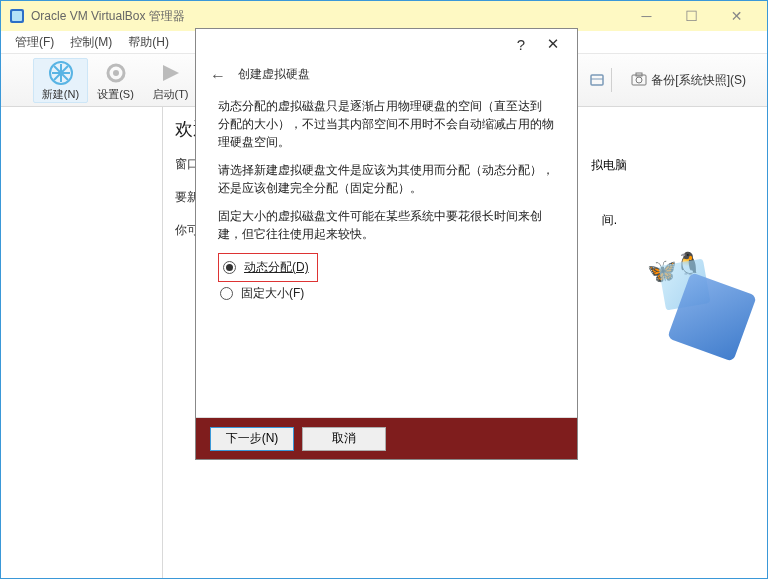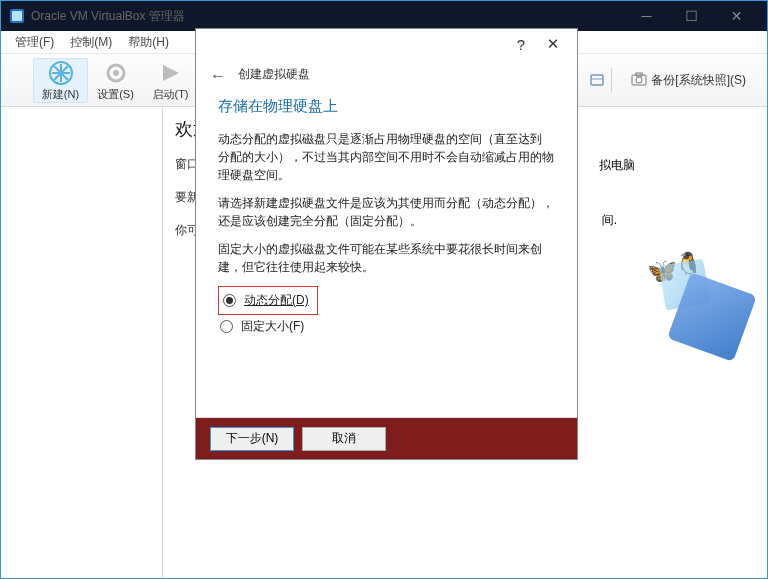--- a/index.html
+++ b/index.html
@@ -20,21 +20,21 @@
       width: 768px;
       height: 579px;
       border: 1px solid #3a98d8;
       background: #fff;
     }
     .title-bar {
       height: 30px;
       display: flex;
       align-items: center;
       padding: 0 8px;
-      background: #0f172a;
+      background: #fef9c3;
     }
     .title-bar .app-icon {
       width: 16px; height: 16px;
       margin-right: 6px;
       display: inline-flex;
     }
     .title-text {
       font-size: 12px;
       color: #666;
     }
@@ -313,21 +313,21 @@
     </div>
   </div>
 
   <div class="content">
     <div class="sidebar"></div>
     <div class="main-pane">
       <div class="welcome-title">欢迎</div>
       <div class="welcome-p">窗口</div>
       <div class="welcome-p">要新</div>
       <div class="welcome-p">你可</div>
-      <div style="position:absolute; right:132px; top:50px; font-size:12px;">拟电脑</div>
+      <div style="position:absolute; right:140px; top:50px; font-size:12px;">拟电脑</div>
       <div style="position:absolute; right:150px; top:105px; font-size:12px;">间.</div>
       <div class="decor">
         <span class="butterfly">🦋</span>
         <span style="position:absolute; left:28px; top:-6px; font-size:22px;">🐧</span>
         <div class="cube2"></div>
         <div class="cube"></div>
       </div>
     </div>
   </div>
 </div>
@@ -335,21 +335,20 @@
 <div class="dialog">
   <div class="dlg-title">
     <div class="ctl">?</div>
     <div class="ctl">✕</div>
   </div>
   <div class="dlg-header">
     <span class="back-arrow">←</span>
     <span class="dlg-caption">创建虚拟硬盘</span>
   </div>
   <div class="dlg-body">
-    <div class="step-title">存储在物理硬盘上</div>
     <div class="para">动态分配的虚拟磁盘只是逐渐占用物理硬盘的空间（直至达到 分配的大小），不过当其内部空间不用时不会自动缩减占用的物理硬盘空间。</div>
     <div class="para">请选择新建虚拟硬盘文件是应该为其使用而分配（动态分配），还是应该创建完全分配（固定分配）。</div>
     <div class="para">固定大小的虚拟磁盘文件可能在某些系统中要花很长时间来创建，但它往往使用起来较快。</div>
 
     <div class="radio-group">
       <span class="highlight-box">
         <label class="radio-row">
           <span class="radio-circle checked"></span>
           <span>动态分配(D)</span>
         </label>

